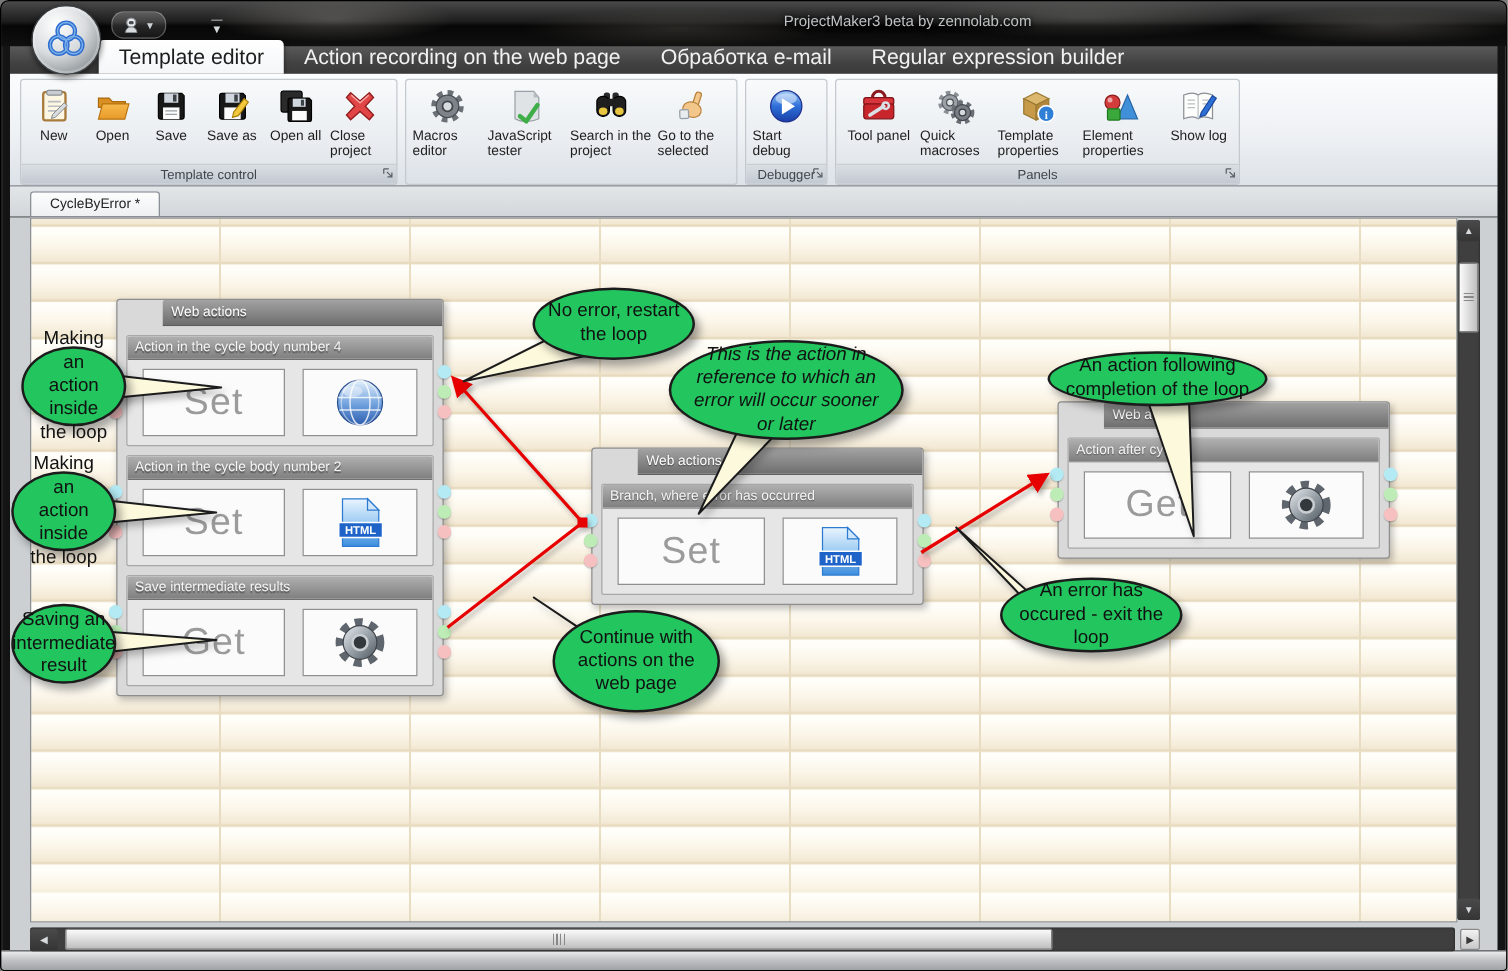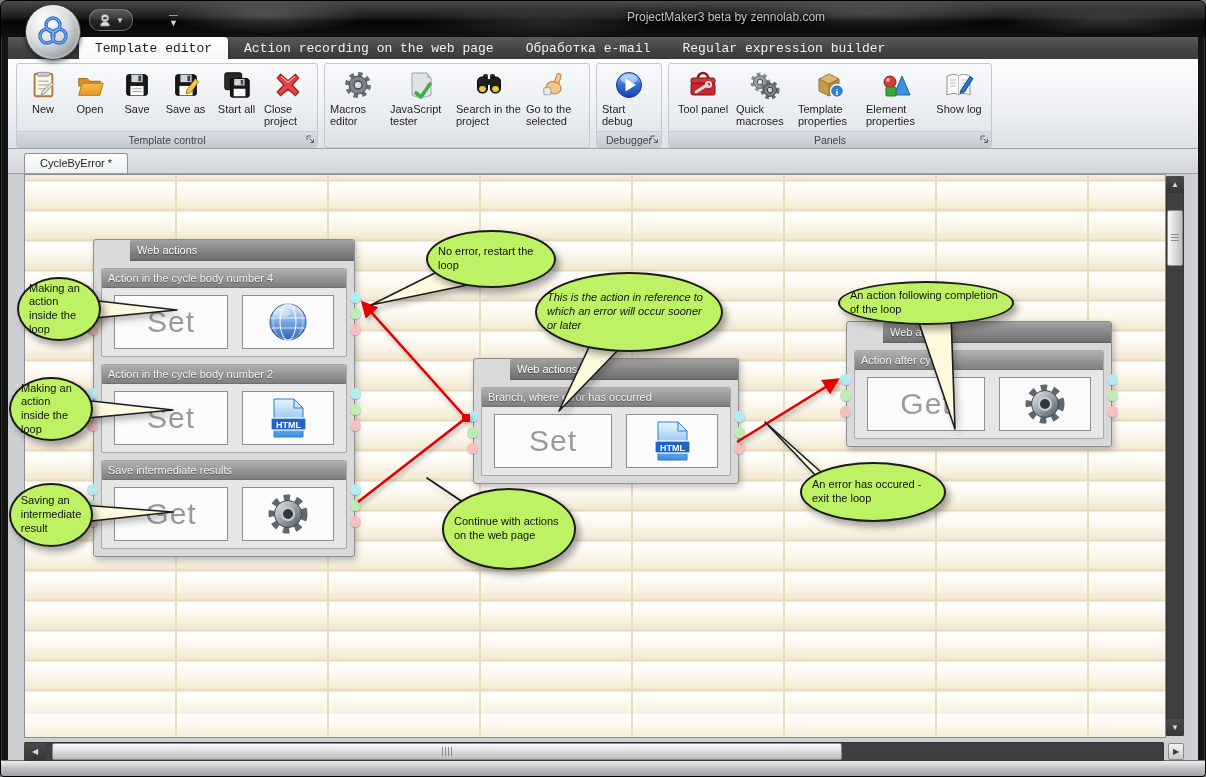--- a/index.html
+++ b/index.html
@@ -21,21 +21,21 @@
     border:1px solid #3a3d40;box-shadow:0 2px 5px rgba(0,0,0,.6),0 0 0 2px rgba(255,255,255,.25) inset;
     display:flex;align-items:center;justify-content:center;}
   .qat{position:absolute;left:88px;top:8px;height:20px;display:flex;align-items:center;gap:4px;
     padding:0 8px;border-radius:10px;background:linear-gradient(180deg,rgba(255,255,255,.22),rgba(255,255,255,.05));
     border:1px solid rgba(255,255,255,.28);}
   .qat .caret{color:#cfd3d6;font-size:8px;}
   .qat-more{position:absolute;left:168px;top:10px;color:#d7dadd;font-size:9px;line-height:8px;text-align:center;}
   
   .tabrow{position:relative;height:22px;margin:0 7px;background:linear-gradient(180deg,#5a5a5a,#424242 60%,#3a3a3a);
     display:flex;align-items:flex-end;padding-left:71px;box-sizing:border-box;}
-  .rtab{font-size:13px;color:#f2f2f2;padding:4px 16px 3px;white-space:nowrap;cursor:default;font-family:Liberation Mono, monospace;}
+  .rtab{font-size:17px;color:#f2f2f2;padding:4px 16px 3px;white-space:nowrap;cursor:default;}
   .rtab.active{background:linear-gradient(180deg,#ffffff,#f4f6f8);color:#1d1d1d;border-radius:4px 4px 0 0;
     box-shadow:0 0 4px rgba(0,0,0,.5);}
   
   .ribbon{position:relative;height:90px;margin:0 7px;background:linear-gradient(180deg,#fbfcfd,#eef1f4 55%,#dde2e8);
     border-bottom:1px solid #9aa0a6;display:flex;align-items:stretch;padding:4px 0 0 8px;box-sizing:border-box;gap:6px;}
   .rgroup{display:flex;flex-direction:column;background:linear-gradient(180deg,#f8fafb,#e9edf1 60%,#dce1e7);
     border:1px solid #c3c9cf;border-radius:3px;overflow:hidden;}
   .rbtns{flex:1;display:flex;align-items:flex-start;padding:2px 3px 0;}
   .rbtn{display:flex;flex-direction:column;align-items:center;padding:2px 2px 0;border-radius:3px;cursor:default;}
   .ric{height:34px;display:flex;align-items:center;justify-content:center;}
@@ -70,23 +70,23 @@
   .tiles{display:flex;gap:14px;padding:7px 12px;}
   .tile{background:#fbfbfb;border:1px solid #8f8f8f;height:54px;box-sizing:border-box;
     display:flex;align-items:center;justify-content:center;}
   .tile.action{flex:1;font-size:30px;color:#9b9b9b;letter-spacing:1px;text-align:right;}
   .tile.icon{width:92px;}
   .dc{position:absolute;top:23px;display:flex;flex-direction:column;gap:5px;}
   .dc.l{left:-15px}.dc.r{right:-15px}
   .dot{width:11px;height:11px;border-radius:50%;box-shadow:0 1px 1px rgba(0,0,0,.2);}
   .dot.t{background:#b4eaf3}.dot.m{background:#bdecb6}.dot.b{background:#f7c0c0}
   
-  .bub{position:absolute;z-index:60;background:#bef264;border:2px solid #1c1c1c;border-radius:50%;
+  .bub{position:absolute;z-index:60;background:#22c55e;border:2px solid #1c1c1c;border-radius:50%;
     box-shadow:4px 5px 7px rgba(0,0,0,.35);display:flex;align-items:center;justify-content:center;
-    font-size:11px;line-height:1.25;color:#111;padding:0 10px;box-sizing:border-box;}
+    text-align:center;font-size:15px;line-height:1.25;color:#111;padding:0 10px;box-sizing:border-box;}
   .bub.c1{left:16px;top:276px;width:84px;height:64px;}
   .bub.c2{left:8px;top:376px;width:84px;height:64px;}
   .bub.c3{left:8px;top:482px;width:84px;height:64px;}
   .bub.c4{left:425px;top:229px;width:130px;height:58px;}
   .bub.c5{left:534px;top:271px;width:188px;height:80px;font-style:italic;}
   .bub.c6{left:837px;top:280px;width:176px;height:44px;}
   .bub.c7{left:441px;top:487px;width:134px;height:82px;}
   .bub.c8{left:799px;top:461px;width:146px;height:60px;}
   .overlay{position:absolute;left:0;top:0;width:1204px;height:775px;z-index:50;pointer-events:none;}
   
@@ -235,21 +235,21 @@
         <div class="rbtn" style="width:47px">
           <span class="ric">
             <svg width="30" height="30" viewBox="0 0 32 32">
                 <rect x="3" y="3" width="18" height="18" rx="2" fill="#2a2a2a" stroke="#000"></rect>
                 <path d="M9 11 a2 2 0 0 1 2-2 H27 L29 11 V27 a2 2 0 0 1 -2 2 H11 a2 2 0 0 1 -2-2 Z" fill="#181818" stroke="#000"></path>
                 <rect x="13" y="9.5" width="11" height="7" fill="#cfd6dd"></rect>
                 <rect x="20" y="10.5" width="2.6" height="5" fill="#3d4247"></rect>
                 <rect x="12.5" y="20" width="12.5" height="8" fill="#fbfbfb"></rect>
               </svg>
           </span>
-          <span class="rlbl">Start all</span>
+          <span class="rlbl">Open all</span>
         </div>
         <div class="rbtn" style="width:48px">
           <span class="ric">
             <svg width="30" height="30" viewBox="0 0 32 32">
                 <path d="M8 4.5 L16 11.5 L24 4.5 L27.5 8.5 L20.5 16 L27.5 23.5 L24 27.5 L16 20.5 L8 27.5 L4.5 23.5 L11.5 16 L4.5 8.5 Z" fill="#e24545" stroke="#931d1d" stroke-width="1.2"></path>
                 <path d="M8.5 6.5 L16 13 L23.5 6.5" fill="none" stroke="#f6a3a3" stroke-width="1.2"></path>
               </svg>
           </span>
           <span class="rlbl">Close project</span>
         </div>

